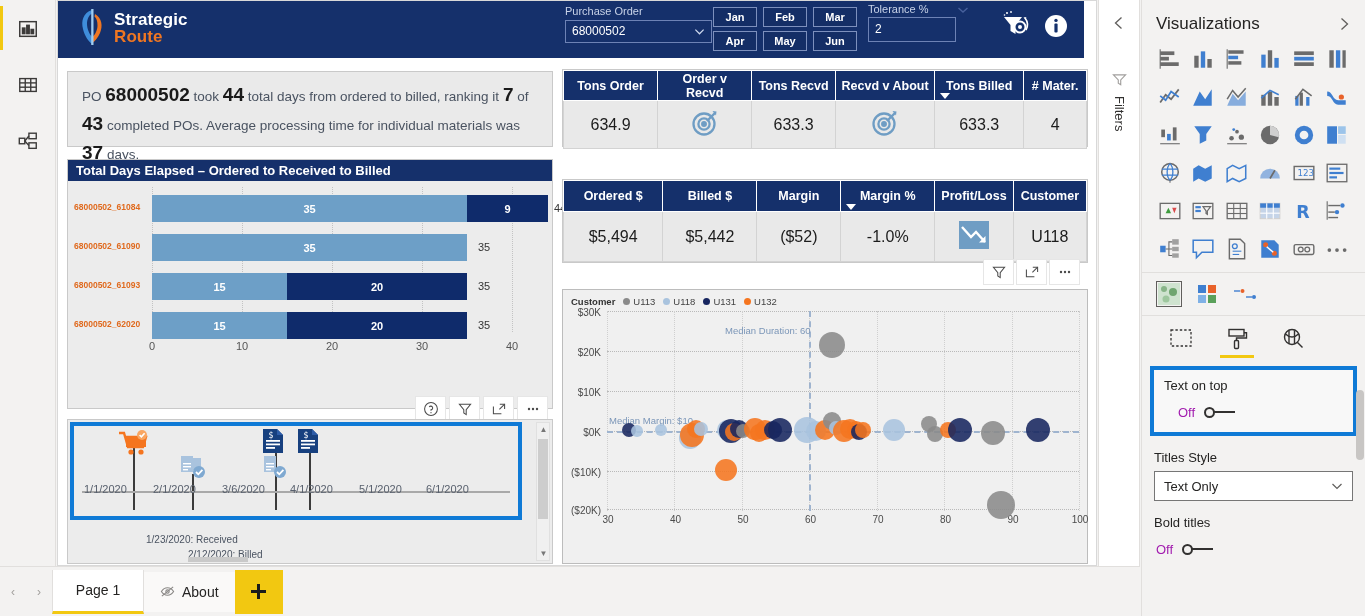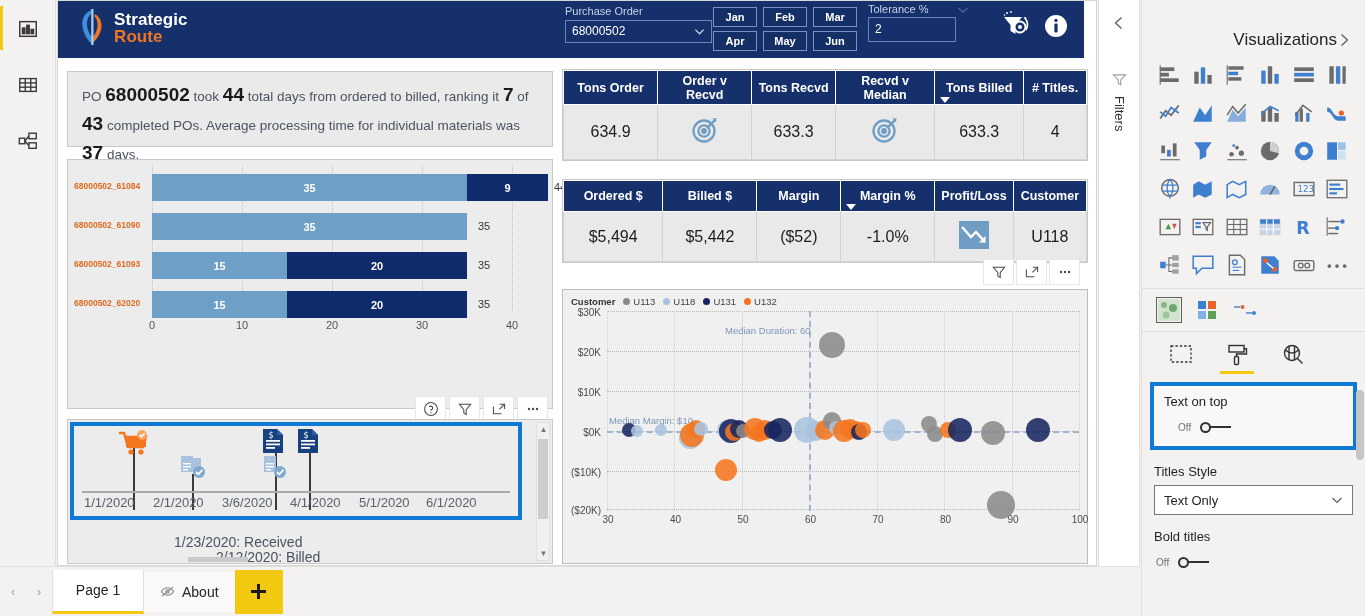--- a/index.html
+++ b/index.html
@@ -78,41 +78,41 @@
   .vtool { width:31px; height:26px; background:#fff; border:1px solid #e6e6e6;
      display:flex; align-items:center; justify-content:center; }
   .vtool svg { width:16px; height:16px; }
 
   
   .tl-wrap { position:absolute; left:9px; top:418px; width:486px; height:145px;
      background:#ececec; border:1px solid #c9c9c9; overflow:hidden; }
   .tl-sel { position:absolute; left:2px; top:2px; width:452px; height:98px;
      border:4px solid #0f7ad6; background:#ececec; }
   .tl-axis { position:absolute; left:8px; right:8px; bottom:23px; height:2px; background:#a9a9a9; }
-  .tl-tick { position:absolute; bottom:6px; font-size:13px; color:#59616e; }
+  .tl-tick { position:absolute; bottom:21px; font-size:11px; color:#59616e; }
   .tl-stem { position:absolute; width:1.5px; background:#3b3b3b; }
   .tl-icon { position:absolute; }
-  .tl-sub { position:absolute; font-size:14px; color:#4a5361;margin-left:28px; }
+  .tl-sub { position:absolute; font-size:10px; color:#4a5361; }
   .tl-scroll { position:absolute; right:2px; top:2px; width:14px; bottom:2px; background:#f0f0f0;
      border:1px solid #e0e0e0; }
   .tl-thumb { position:absolute; left:1px; top:16px; width:10px; height:80px; background:#cdcdcd; }
   .tl-arrow { position:absolute; left:2px; width:9px; height:9px; color:#777; font-size:8px;
      text-align:center; line-height:9px; }
   .tl-hscroll { position:absolute; left:120px; bottom:1px; width:60px; height:5px; background:#c9c9c9;}
 
   
   .kpi { position:absolute; background:#fff; border:1px solid #c9c9c9; }
   .kpi table { border-collapse:collapse; width:100%; height:100%; }
   .kpi th { background:#15306b; color:#fff; font-size:12.5px; font-weight:700; height:30px;
      border:1px solid #fff; position:relative; padding:0 4px; }
   .kpi td { background:#e9e9e9; color:#1c1c1c; font-size:16px; text-align:center; height:48px;
      border:1px solid #d3d3d3; }
   .sortcaret { position:absolute; left:5px; bottom:1px; width:0; height:0;
      border-left:5px solid transparent; border-right:5px solid transparent; border-top:6px solid #fff;}
-  .kpi1 { left:504px; top:68px; width:526px; height:92px; }
+  .kpi1 { left:504px; top:68px; width:526px; height:78px; }
   .kpi2 { left:504px; top:178px; width:526px; height:84px; }
   .kpi-tools { position:absolute; left:925px; top:258px; display:flex; gap:2px; }
 
   
   .scatter { position:absolute; left:504px; top:288px; width:526px; height:275px;
      background:#f0f0f0; border:1px solid #bcbcbc; }
   .sc-legend { display:flex; gap:8px; align-items:center; padding:6px 0 0 8px; font-size:9.5px;
      color:#333; font-weight:700; }
   .sc-legend .li { display:flex; gap:3px; align-items:center; font-weight:400; color:#444;}
   .sc-plot { position:relative; margin:4px 8px 0 44px; height:200px; }
@@ -131,42 +131,42 @@
   .filters { position:absolute; left:1098px; top:0; width:42px; height:566px;
      background:#fff; border-left:1px solid #e1dfdd; border-right:1px solid #e1dfdd; }
   .filters .chev { position:absolute; left:13px; top:16px; width:14px; height:14px; color:#605e5c;}
   .filters .fic { position:absolute; left:13px; top:72px; width:15px; height:15px; color:#a19f9d;}
   .filters .ftxt { position:absolute; left:13px; top:96px; font-size:13px; color:#323130;
      writing-mode:vertical-rl; }
 
   
   .vizpane { position:absolute; left:1141px; top:0; width:224px; height:616px; background:#f3f2f1;
      border-left:1px solid #e1dfdd; }
-  .viz-hdr { display:flex; align-items:center; justify-content:flex-end; padding:14px 14px 10px;margin-top:16px;}
+  .viz-hdr { display:flex; align-items:center; justify-content:space-between; padding:14px 14px 10px;}
   .viz-hdr h2 { font-size:17px; font-weight:400; color:#252423; }
   .viz-grid { display:grid; grid-template-columns:repeat(6, 1fr); gap:12px 2px; padding:2px 12px 8px; }
   .vcell { height:26px; display:flex; align-items:center; justify-content:center; }
   .vcell svg { width:24px; height:24px; }
   .viz-div { height:1px; background:#e1dfdd; margin:2px 0 0; }
   .viz-row2 { display:flex; gap:12px; padding:8px 14px; align-items:center; }
   .viz-row2 .c { width:26px; height:26px; display:flex; align-items:center; justify-content:center;}
   .viz-row2 .c.sel { border:1px solid #605e5c; }
   .tabs3 { display:flex; gap:26px; padding:8px 24px 0; border-top:1px solid #e1dfdd; }
   .tab3 { position:relative; width:30px; height:30px; display:flex; align-items:center;
      justify-content:center; }
   .tab3.active::after { content:""; position:absolute; left:-2px; right:-2px; bottom:-4px;
      height:3px; background:#f2c811; }
   .searchbox { margin:10px 12px 0; height:30px; background:#fff; border:1px solid #c8c6c4;
      display:flex; align-items:center; gap:8px; padding:0 8px; }
   .searchbox input { border:0; outline:0; font-size:13px; color:#605e5c; width:100%;
      font-family:"Liberation Sans", sans-serif; background:transparent; }
   .prop-hl { margin:12px 8px 0; border:4px solid #0f7ad6; padding:8px 10px 12px; background:#f8f8f8;}
   .prop-lbl { font-size:13px; color:#252423; }
   .toggle-row { display:flex; align-items:center; gap:7px; margin-top:12px; padding-left:14px; }
-  .toggle-row .t-txt { font-size:10px; color:#737373; }
+  .toggle-row .t-txt { font-size:13px; color:#a21caf; }
   .sw { width:34px; height:13px; position:relative; }
   .sw .track { position:absolute; left:11px; top:5px; width:22px; height:2px; background:#323130; }
   .sw .knob { position:absolute; left:2px; top:1px; width:11px; height:11px; border-radius:50%;
      border:2px solid #323130; background:#f3f2f1; }
   .prop-blk { padding:14px 12px 0; }
   .sel-ctl { margin-top:6px; height:30px; background:#fff; border:1px solid #767676;
      display:flex; align-items:center; justify-content:space-between; padding:0 9px;
      font-size:13px; color:#252423; }
   .vscroll { position:absolute; right:1px; top:390px; width:8px; height:70px; background:#c8c6c4;
      border-radius:4px; }
@@ -284,20 +284,21 @@
             </svg>
       </div>
     </div>
   </div>
 
   <div class="sumcard">
     <span>PO </span><b class="big">68000502</b><span> took </span><b class="big">44</b><span> total days from ordered to billed, ranking it </span><b class="big">7</b><span> of </span><b class="big">43</b><span> completed POs. Average processing time for individual materials was </span><b class="big">37</b><span> days.</span>
   </div>
 
   <div class="bars-vis">
+    <div class="vis-title">Total Days Elapsed – Ordered to Received to Billed</div>
 
     <div class="plot">
       <div class="gridv" style="left:84px"></div>
           <div class="gridv" style="left:174px"></div>
       <div class="gridv" style="left:264px"></div>
           <div class="gridv" style="left:354px"></div>
       <div class="gridv" style="left:444px"></div>
 
       <div class="barrow" style="top:8px">
         <div class="bar-lbl">68000502_61084</div>
@@ -445,26 +446,26 @@
     </div>
   </div>
 
   <div class="kpi kpi1">
     <table>
       <tbody>
             <tr>
         <th style="width:18%">Tons Order</th>
         <th style="width:18%">Order v Recvd</th>
         <th style="width:16%">Tons Recvd</th>
-        <th style="width:19%">Recvd v Median</th>
+        <th style="width:19%">Recvd v About</th>
         <th style="width:17%">
           <span>Tons Billed</span>
           <span class="sortcaret"></span>
         </th>
-        <th style="width:12%"># Titles.</th>
+        <th style="width:12%"># Mater.</th>
       </tr>
       <tr>
         <td>634.9</td>
         <td>
           <span>
             <svg width="30" height="30" viewBox="0 0 30 30" fill="none" stroke="#6f9dc4" stroke-width="2.3">
               <circle cx="14" cy="16" r="10.5"></circle>
                     <circle cx="14" cy="16" r="5.6"></circle>
                     <circle cx="14" cy="16" r="1.8" fill="#6f9dc4"></circle>
               <path d="M17 13 L25 5" stroke-width="2.4"></path>

